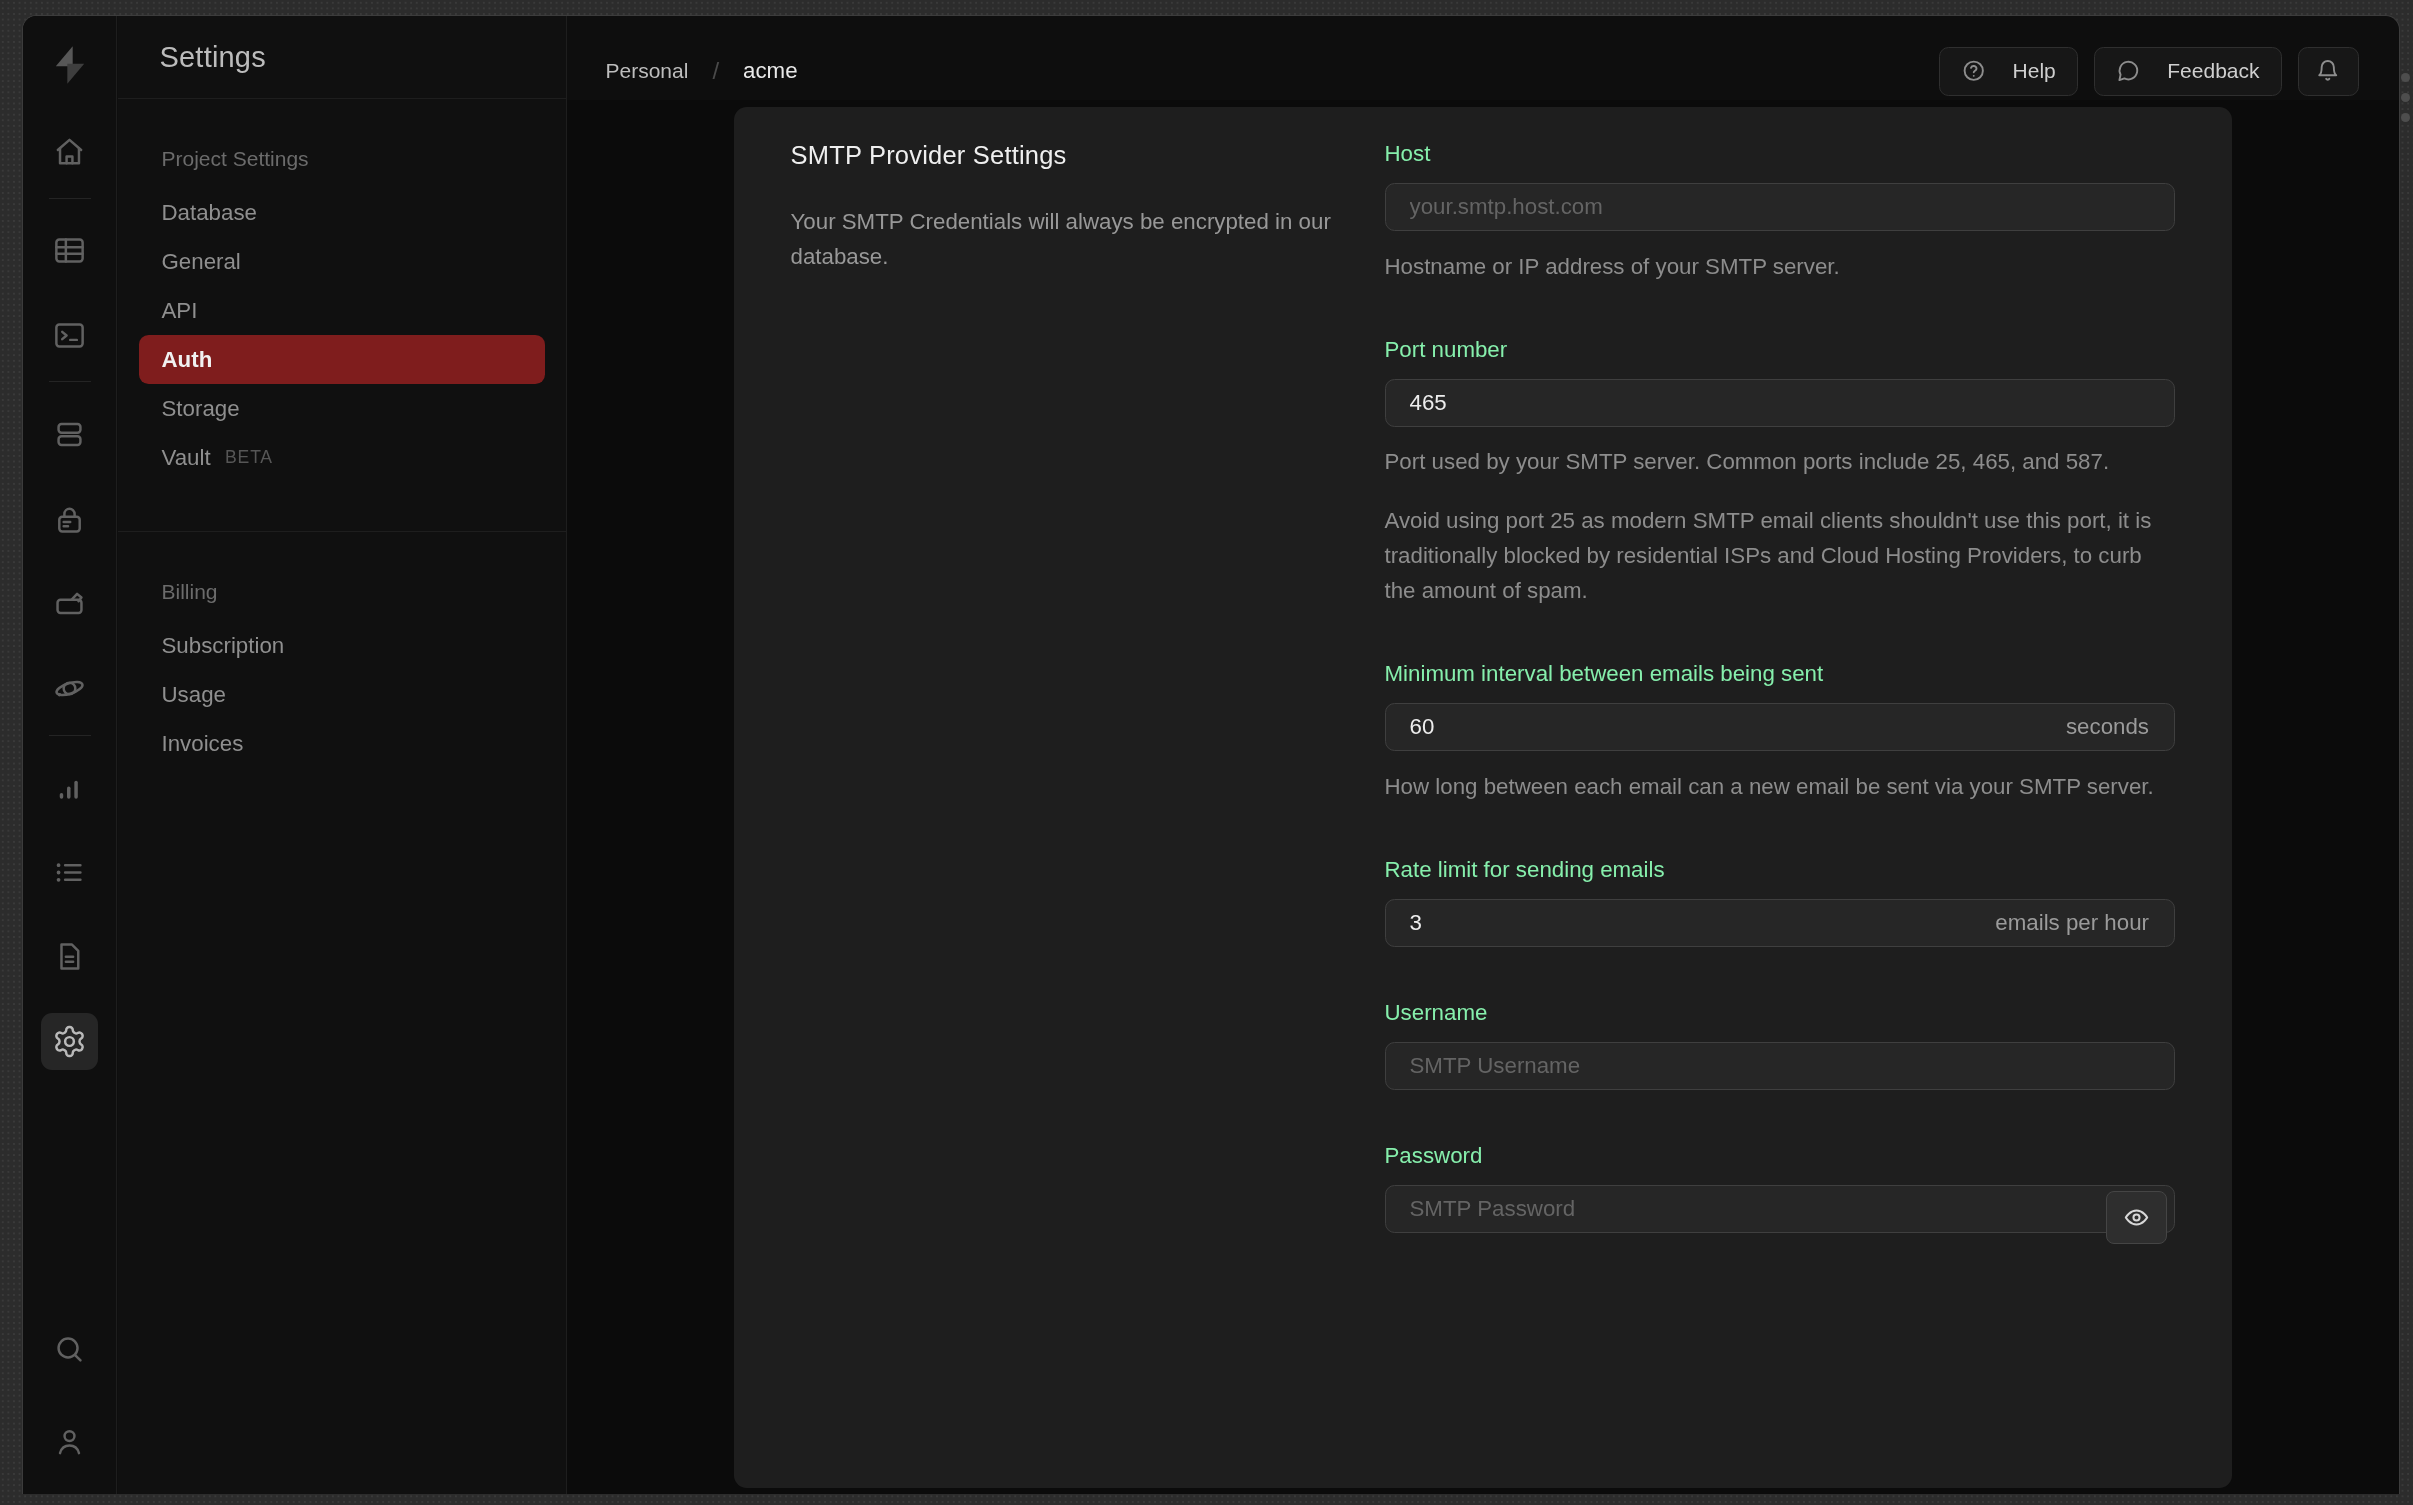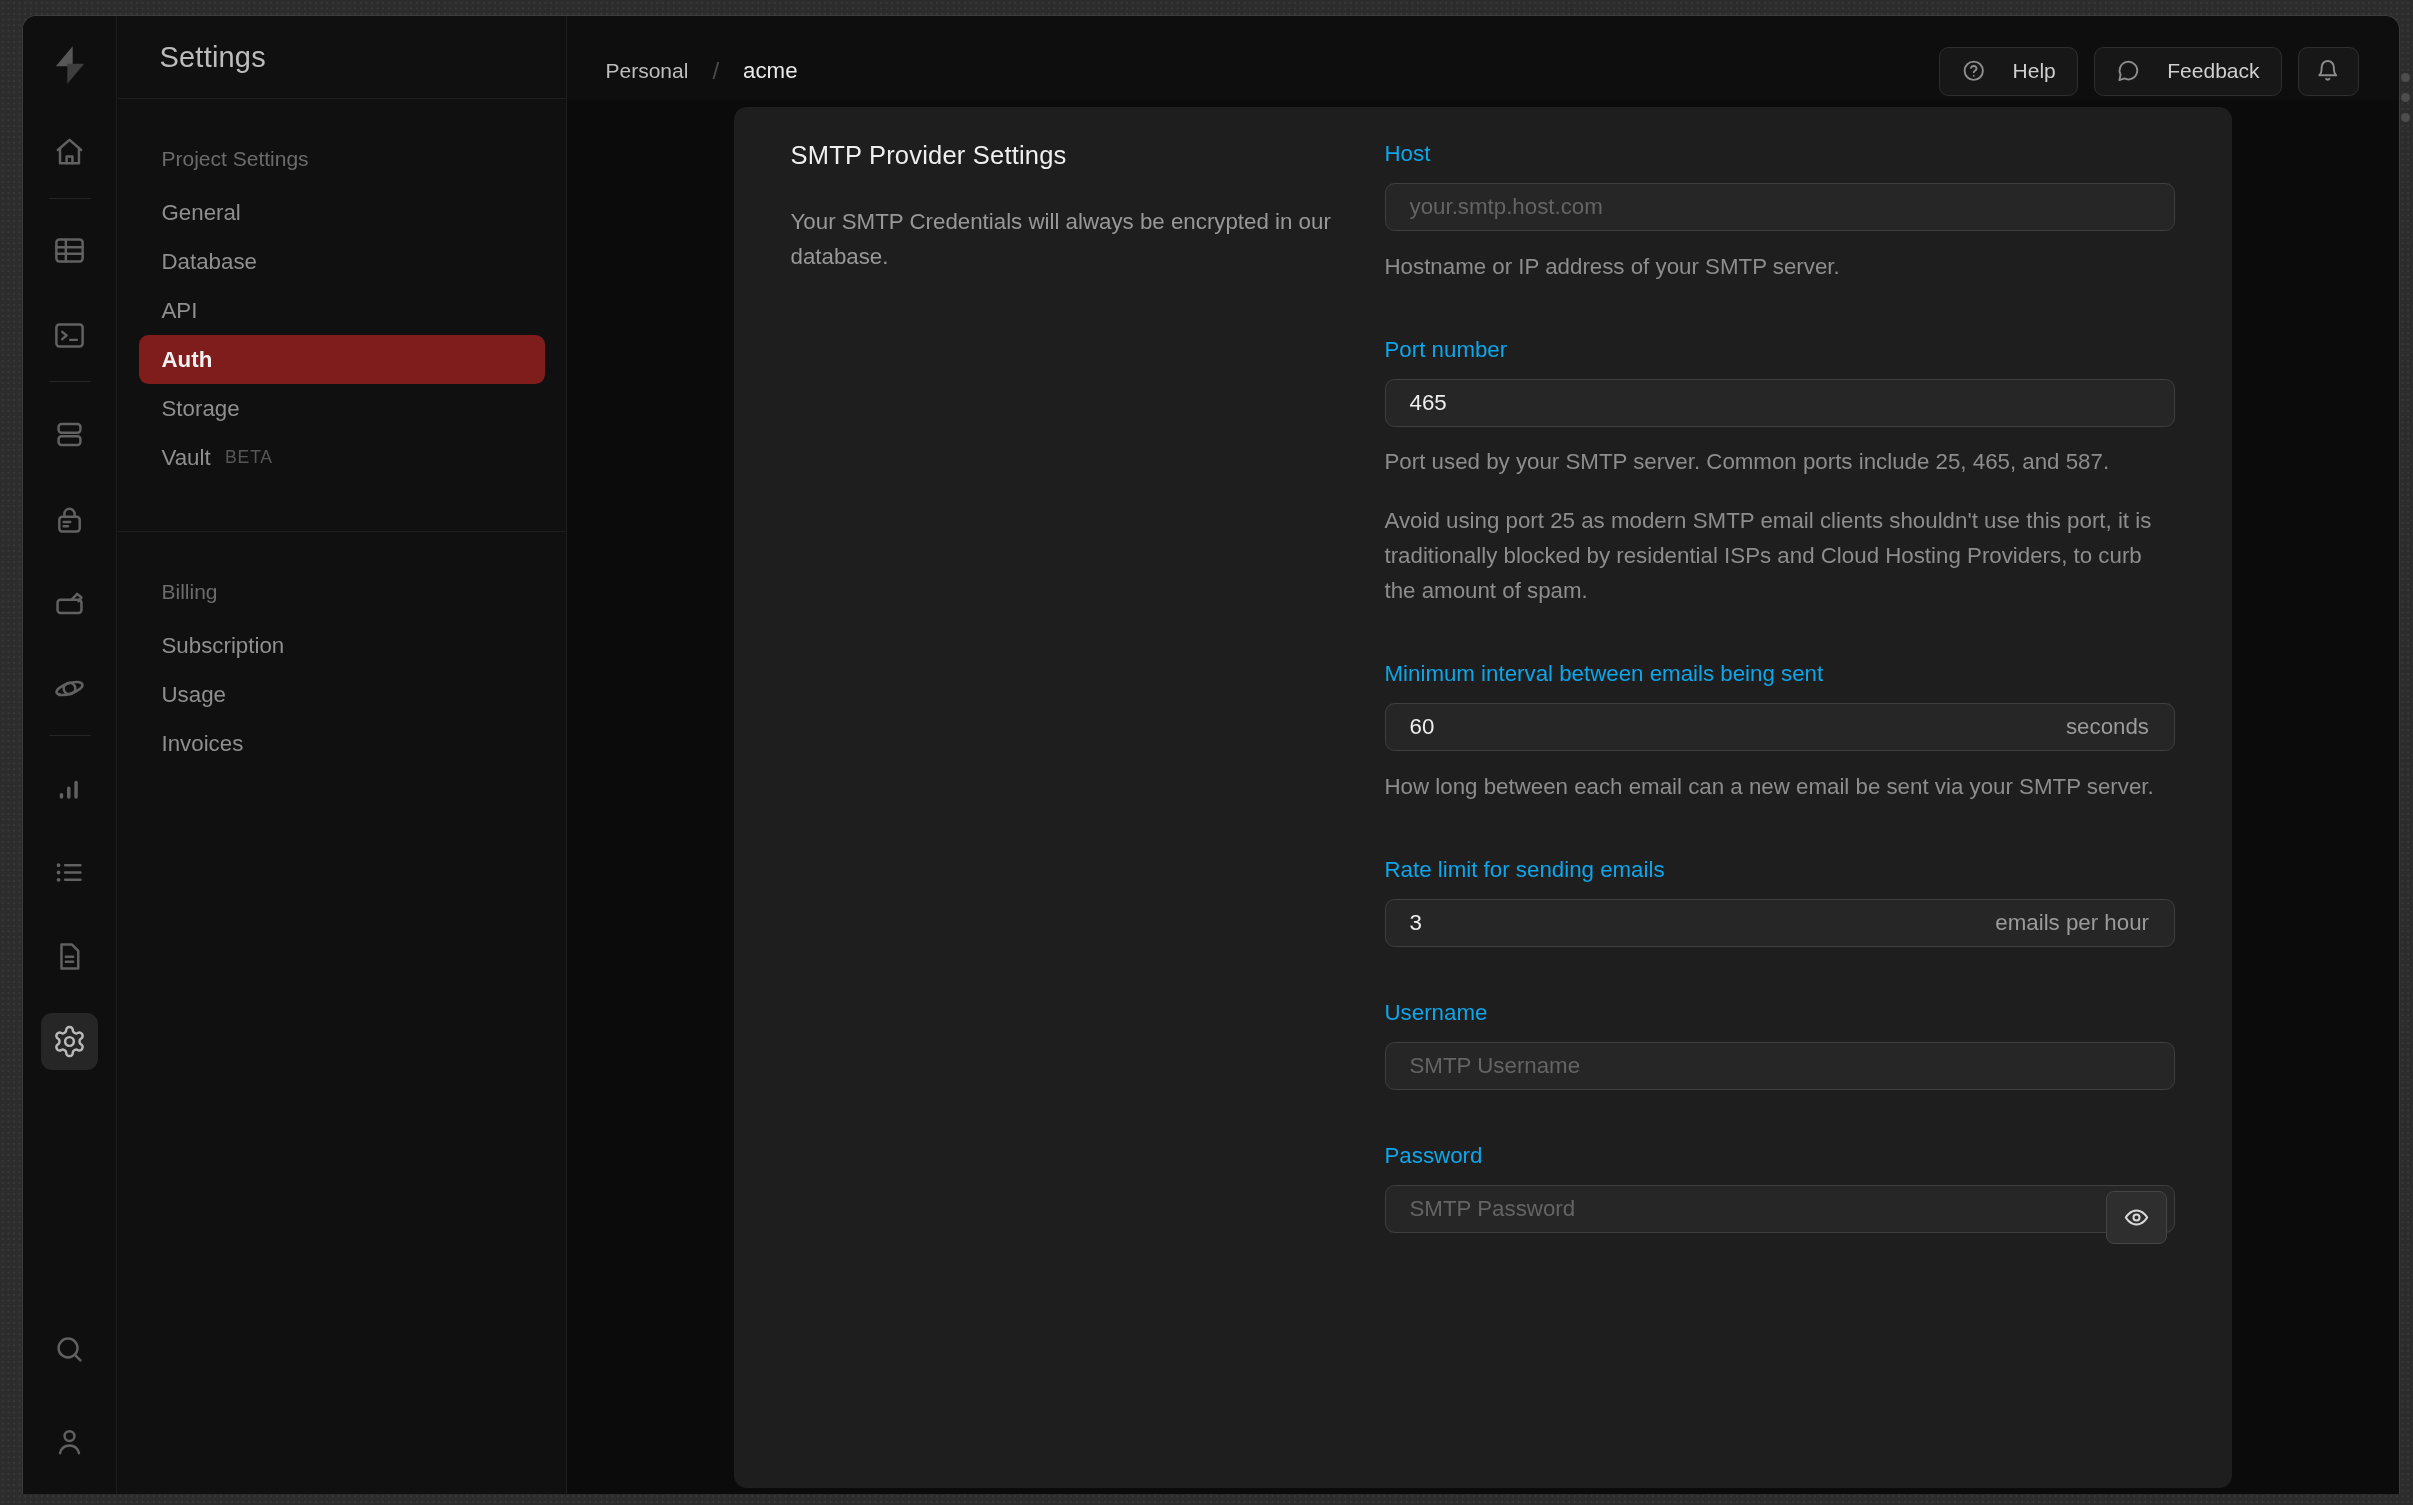--- a/index.html
+++ b/index.html
@@ -58,21 +58,21 @@
   
   .content { position:absolute; left:544px; right:0; top:84px; bottom:0; background:#0b0b0b; }
   .card { position:absolute; left:167px; top:7.2px; width:1498px; bottom:6.4px; background:#1e1e1e; border-radius:12.8px; display:flex; padding:34px 57px; overflow:hidden; }
   .card-left { width:594px; flex:none; padding-right:45px; }
   .card-title { font-size:25.5px; font-weight:400; color:#efefef; letter-spacing:0.2px; }
   .card-desc { margin-top:34px; font-size:22.3px; line-height:35px; color:#989898; }
   .card-form { flex:1; }
 
   .field { margin-top:53px; }
   .field.first { margin-top:0; }
-  .field label { display:block; font-size:22.3px; color:#0ea5e9; margin-bottom:16px; }
+  .field label { display:block; font-size:22.3px; color:#86efac; margin-bottom:16px; }
   .input-wrap { position:relative; }
   .tinput {
     width:100%; height:48px; background:#262626; border:0.8px solid #3f3f3f; border-radius:9.6px;
     padding:0 24px; font-size:22.3px; color:#ededed; font-family:inherit; outline:none;
   }
   .tinput::placeholder { color:#646464; }
   .suffix { position:absolute; right:25.5px; top:50%; transform:translateY(-50%); font-size:22.3px; color:#9b9b9b; pointer-events:none; }
   .helper { margin-top:17.6px; font-size:22.3px; line-height:35px; color:#8d8d8d; }
   .helper.note { margin-top:24px; }
   .reveal-btn {
@@ -194,22 +194,22 @@
       </button>
     </aside>
 
     <nav class="settings-nav">
       <div class="nav-header">
         <h1 class="nav-title">Settings</h1>
       </div>
 
       <div class="nav-section first">
         <div class="section-label">Project Settings</div>
+        <div class="nav-item">Database</div>
         <div class="nav-item">General</div>
-        <div class="nav-item">Database</div>
         <div class="nav-item">API</div>
         <div class="nav-item active">Auth</div>
         <div class="nav-item">Storage</div>
         <div class="nav-item">
           <span>Vault</span>
           <span class="nav-badge">BETA</span>
         </div>
       </div>
 
       <div class="nav-section bordered">

